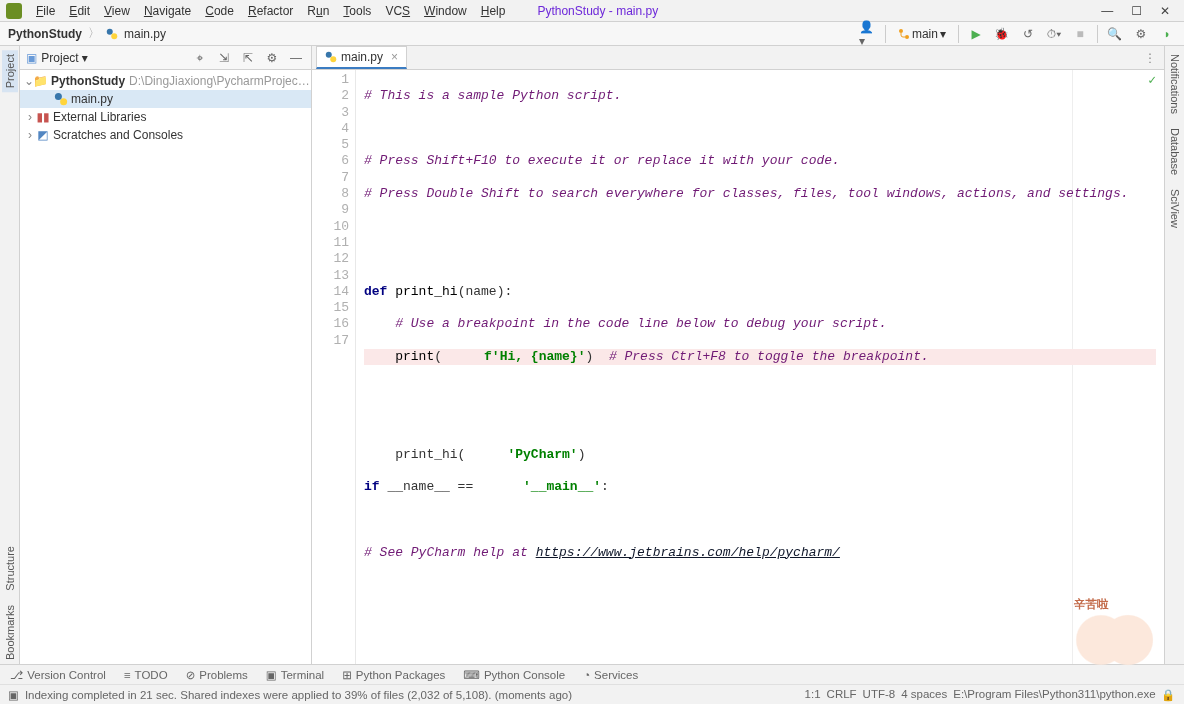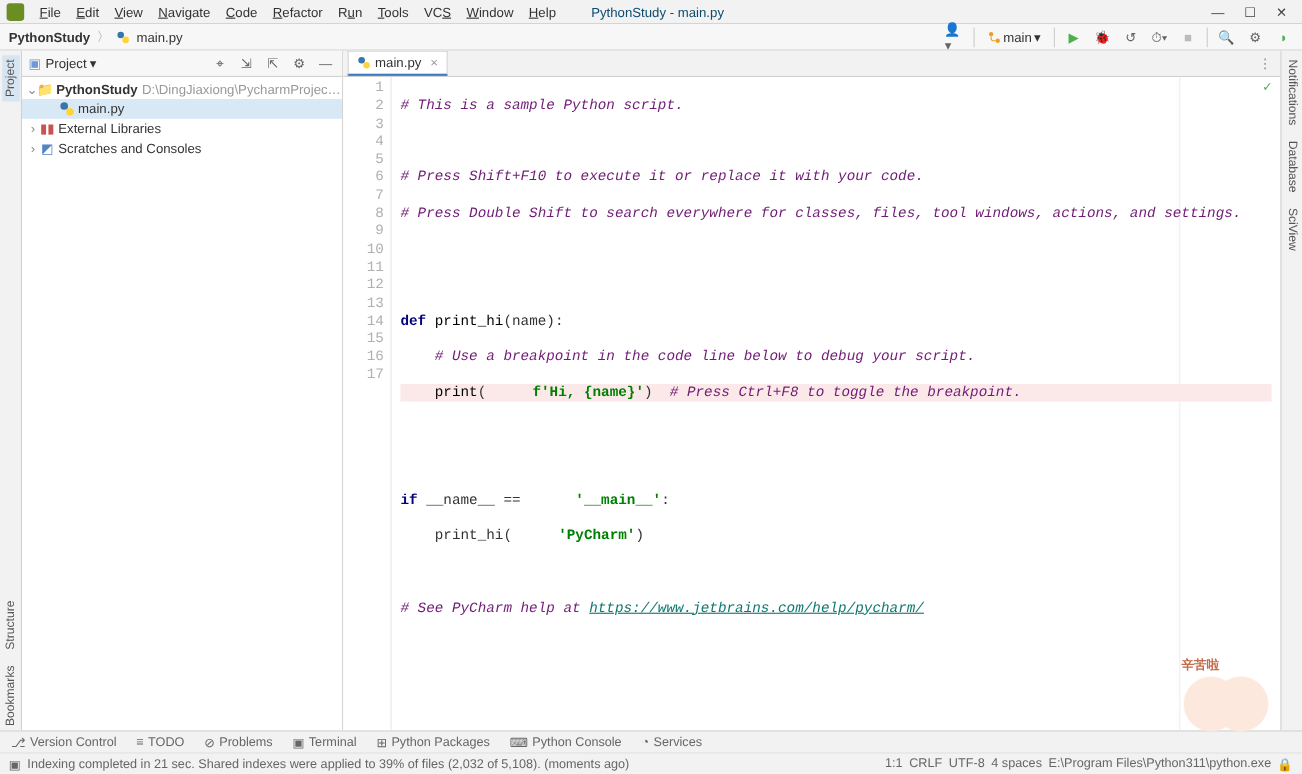--- a/index.html
+++ b/index.html
@@ -16,21 +16,21 @@
 }
 
 .menubar {
   display: flex; align-items: center; height: 22px;
   background: #f2f2f2; border-bottom: 1px solid #d1d1d1;
   padding: 0 6px; gap: 2px;
 }
 .menubar .logo { width:16px;height:16px; background:#6b8e23; border-radius:3px; margin-right:6px;}
 .menubar .mi { padding: 2px 6px; cursor: default; }
 .menubar .mi .u { text-decoration: underline; }
-.menubar .title { margin-left: 24px; color:#0c4a6e; }
+.menubar .title { margin-left: 24px; color:#6d28d9; }
 .menubar .wincontrols { margin-left:auto; display:flex; gap:18px; padding-right:8px; color:#444;}
 .menubar .wincontrols span { cursor:default; }
 
 .navbar {
   display:flex; align-items:center; height:24px; background:#f7f7f7;
   border-bottom:1px solid #d1d1d1; padding:0 8px; gap:6px;
 }
 .navbar .crumb { font-weight:bold; }
 .navbar .crumbsep { color:#999; }
 .navbar .pyicon { width:12px;height:12px; display:inline-block; }
@@ -84,21 +84,21 @@
 .gutter { width:44px; background:#fff; border-right:1px solid #e8e8e8; text-align:right;
   color:#b0b0b0; padding:0 6px; line-height:16.3px; padding-top:2px; user-select:none;}
 .gutter .ln{height:16.3px; position:relative;}
 .code { flex:1; padding:2px 8px; line-height:16.3px; white-space:pre; position:relative;}
 .codeline{height:16.3px;}
 .codeline.bpline{background:#fbe8e8;}
 .kw{color:#000080;font-weight:bold;}
 .fn{color:#000;}
 .str{color:#008000;font-weight:bold;margin-left:42px;}
 .cm{color:#701a75;font-style:italic;}
-.link{color:#0f766e;font-style:italic;text-decoration:underline;}
+.link{color:#0f172a;font-style:italic;text-decoration:underline;}
 .editor-topright{position:absolute;right:8px;top:2px;color:#4caf50;}
 .vline{position:absolute;left:760px;top:0;bottom:0;width:1px;background:#eee;}
 
 .bottombar{
   height:20px;background:#f2f2f2;border-top:1px solid #d1d1d1;
   display:flex;align-items:center;padding:0 10px;gap:18px;font-size:11.5px;color:#666;
 }
 .bottombar .bi{display:inline-flex;align-items:center;gap:4px;cursor:default;}
 .statusbar{
   height:20px;background:#f2f2f2;border-top:1px solid #e0e0e0;
@@ -254,22 +254,22 @@
 <div class="codeline"></div>
 <div class="codeline"><span class="cm"># Press Shift+F10 to execute it or replace it with your code.</span></div>
 <div class="codeline"><span class="cm"># Press Double Shift to search everywhere for classes, files, tool windows, actions, and settings.</span></div>
 <div class="codeline"></div>
 <div class="codeline"></div>
 <div class="codeline"><span class="kw">def </span><span class="fn">print_hi</span><span>(name):</span></div>
 <div class="codeline"><span class="cm">    # Use a breakpoint in the code line below to debug your script.</span></div>
 <div class="codeline bpline"><span>    </span><span class="fn">print</span><span>(</span><span class="str">f'Hi, {name}'</span><span>)</span><span class="cm">  # Press Ctrl+F8 to toggle the breakpoint.</span></div>
 <div class="codeline"></div>
 <div class="codeline"></div>
+<div class="codeline"><span>    print_hi(</span><span class="str">'PyCharm'</span><span>)</span></div>
 <div class="codeline"><span class="kw">if </span><span>__name__ == </span><span class="str">'__main__'</span><span>:</span></div>
-<div class="codeline"><span>    print_hi(</span><span class="str">'PyCharm'</span><span>)</span></div>
 <div class="codeline"></div>
 <div class="codeline"><span class="cm"># See PyCharm help at </span><span class="link">https://www.jetbrains.com/help/pycharm/</span></div>
 <div class="codeline"></div>
       </div>
     </div>
   </div>
 
   <div class="rightrail">
     <div class="vtab">Notifications</div>
     <div class="vtab">Database</div>

